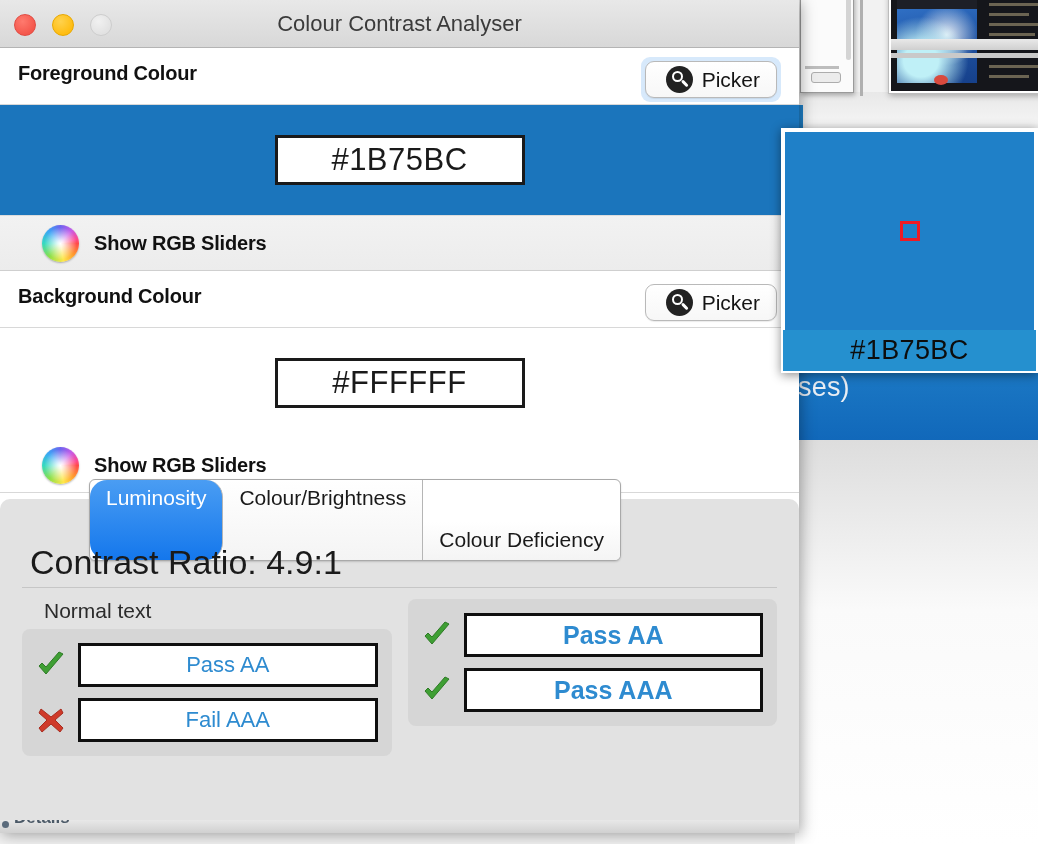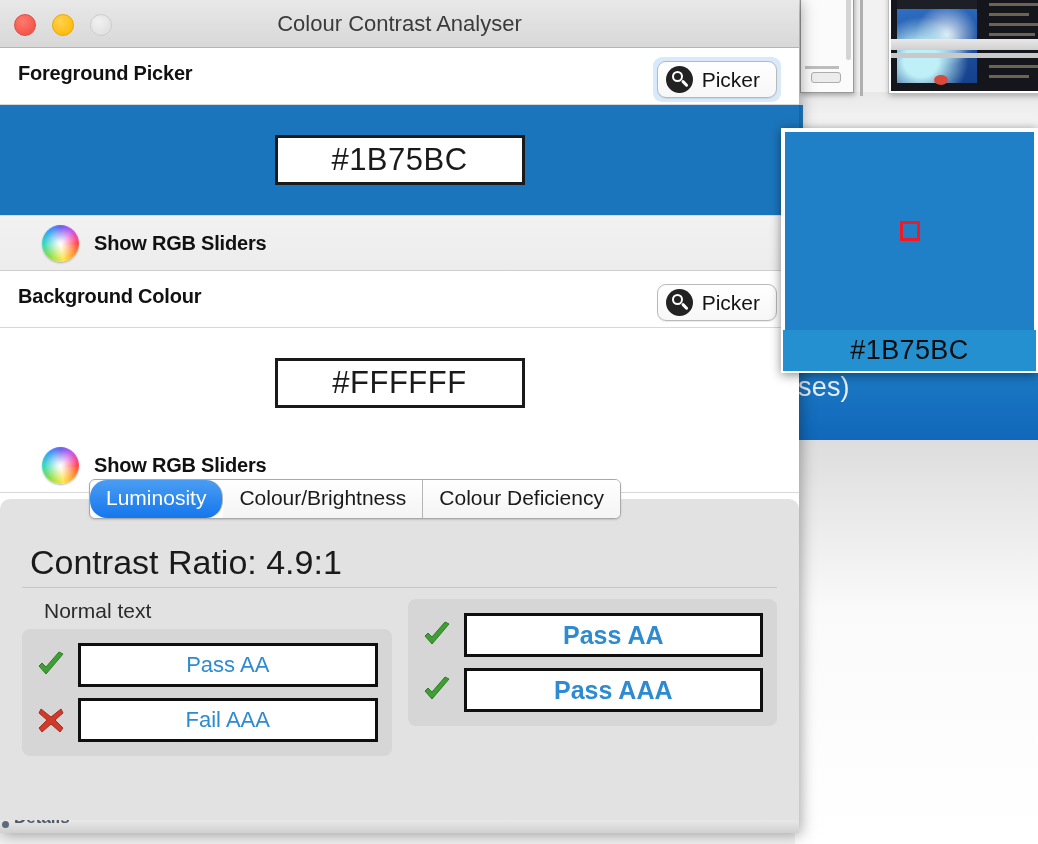--- a/index.html
+++ b/index.html
@@ -241,21 +241,21 @@
     padding: 4px;
     border-radius: 9px;
   }
   .picker-wrap.focused {
     background: #d7e9fb;
   }
   .picker-btn {
     display: flex;
     align-items: center;
     gap: 9px;
-    padding: 4px 16px 4px 8px;
+    padding: 4px 16px 4px 20px;
     background: linear-gradient(180deg, #ffffff 0%, #f7f7f7 100%);
     border: 1px solid #b9b9b9;
     border-radius: 9px;
     box-shadow: 0 1px 1px rgba(0,0,0,.08);
     cursor: default;
   }
   .picker-btn .mag {
     width: 27px;
     height: 27px;
     border-radius: 50%;
@@ -366,21 +366,21 @@
   }
   .tab {
     padding: 6px 16px 8px;
     font-size: 21px;
     color: #1a1a1a;
     background: linear-gradient(180deg, #ffffff 0%, #f4f4f4 100%);
     border-right: 1px solid #b5b5b5;
     cursor: default;
     white-space: nowrap;
   }
-  .tab:last-child { border-right: none; }
+  .tab:last-child { border-right: none; margin-top: 42px; }
   .tab.active {
     background: linear-gradient(180deg, #4a9df3 0%, #1477ec 100%);
     color: #ffffff;
     border-radius: 17px;
   }
 
   .ratio {
     position: absolute;
     left: 30px;
     top: 44px;
@@ -560,21 +560,21 @@
 <div id="app-window">
 
   <div id="titlebar">
     <div class="traffic close"></div>
     <div class="traffic min"></div>
     <div class="traffic zoom"></div>
     <div class="title">Colour Contrast Analyser</div>
   </div>
 
   <div class="section-header">
-    <div class="label">Foreground Picker</div>
+    <div class="label">Foreground Colour</div>
     <div class="picker-wrap focused">
       <div class="picker-btn">
         <span class="mag"></span>
         <span class="ptext">Picker</span>
       </div>
     </div>
   </div>
 
   <div class="swatch" id="fg-swatch" style="background: rgb(27, 117, 188);">
     <div class="hexfield">#1B75BC</div>

